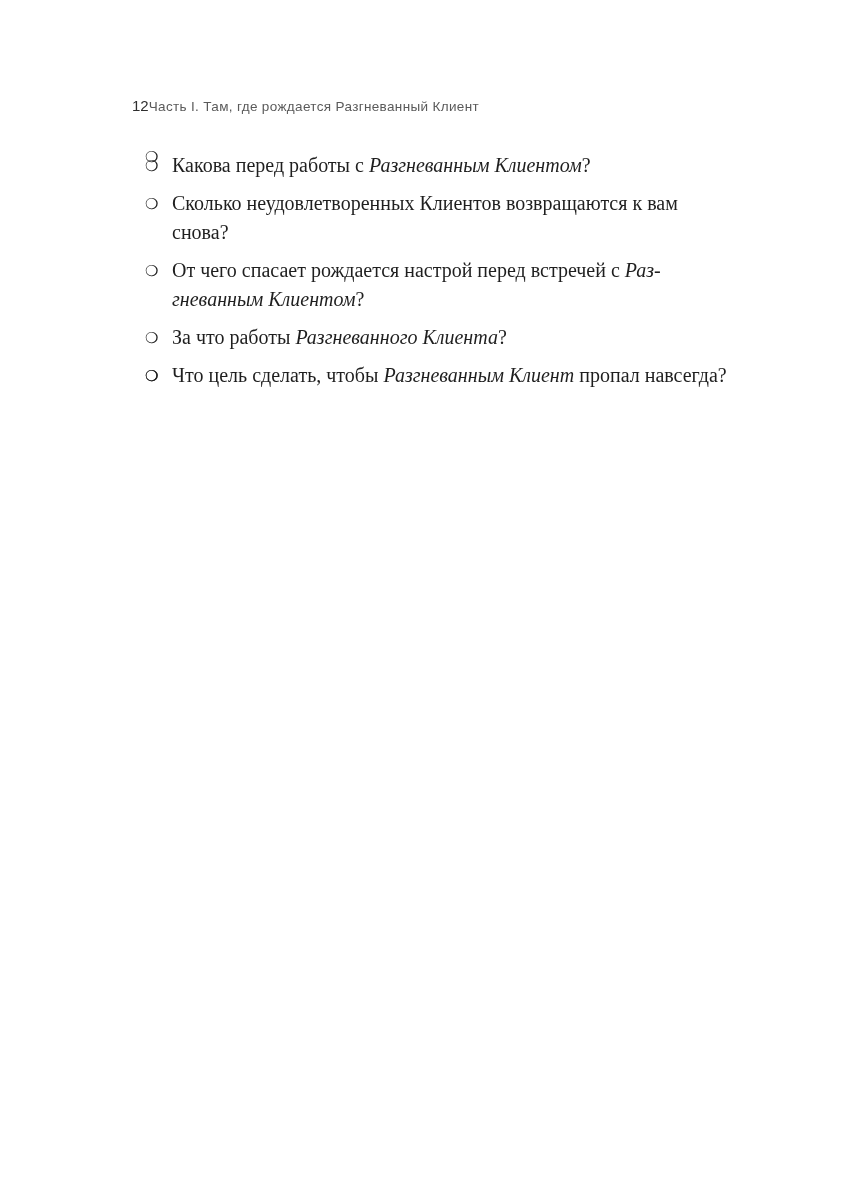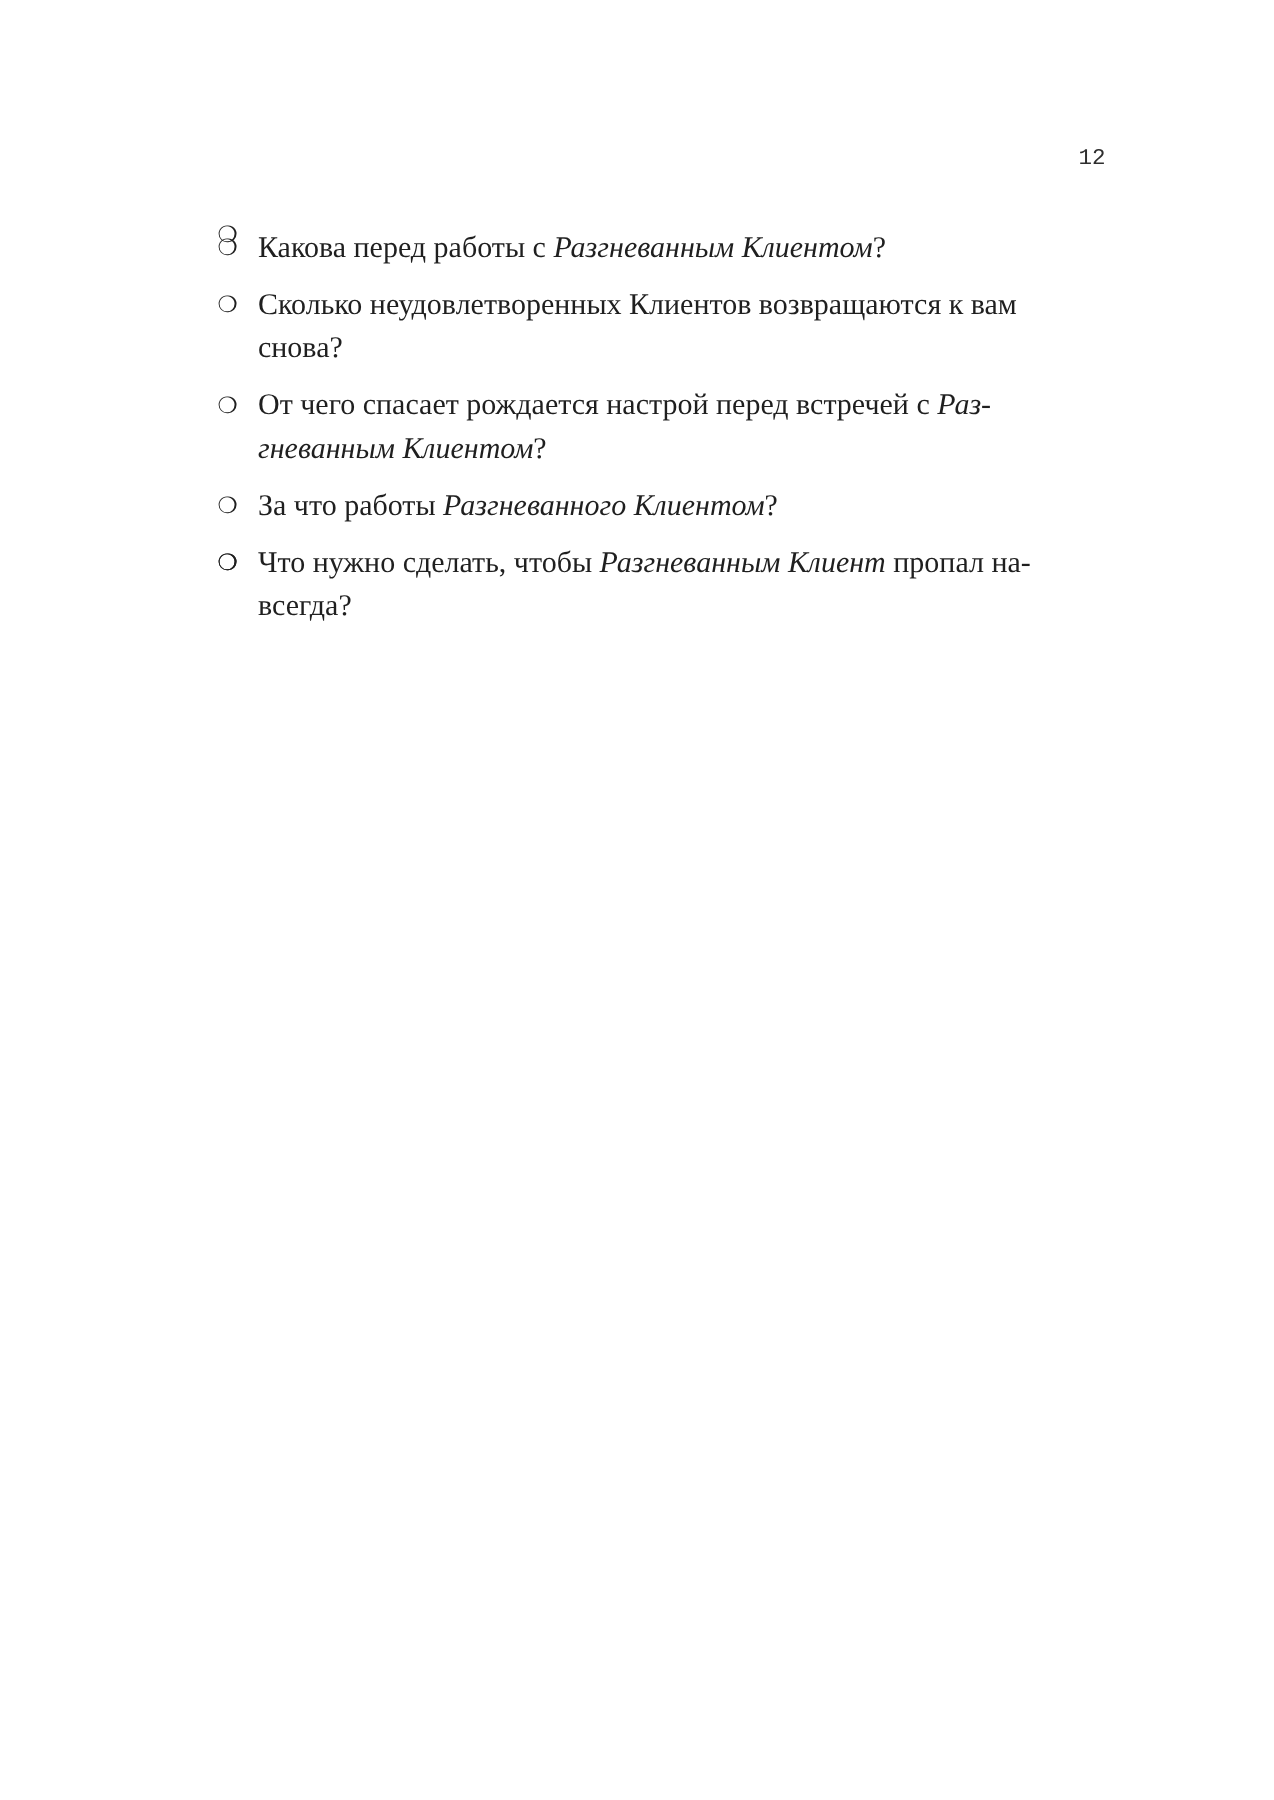--- a/index.html
+++ b/index.html
@@ -15,23 +15,23 @@
     font-family: "Liberation Serif", serif;
     color: #1f1f1f;
     overflow: hidden;
   }
   .page-header {
     position: absolute;
     top: 97px;
     left: 132px;
     right: 112px;
     display: flex;
-    justify-content: flex-end;
+    justify-content: flex-start;
     align-items: baseline;
-    font-family: Liberation Mono, monospace;
+    font-family: Liberation Sans, sans-serif;
   }
   .page-number {
     font-size: 15px;
     color: #2e2e2e;
   }
   .running-title {
     font-size: 13.5px;
     color: #5a5a5a;
     letter-spacing: 0.35px;
   }
@@ -63,24 +63,25 @@
   .italic {
     font-style: italic;
   }
 </style>
 </head>
 <body>
 
 <div class="page">
   <header class="page-header">
     <span class="page-number">12</span>
+    <span class="running-title">Часть I. Там, где рождается Разгневанный Клиент</span>
   </header>
 
   <ul class="question-list">
       <li><span class="bullet">❍</span></li>
       <li><span class="bullet">❍</span><span class="item-text"><span>Какова перед работы с </span><span class="italic">Разгневанным Клиентом</span><span>?</span></span></li>
       <li><span class="bullet">❍</span><span class="item-text"><span>Сколько неудовлетворенных Клиентов возвращаются к вам снова?</span></span></li>
       <li><span class="bullet">❍</span><span class="item-text"><span>От чего спасает рождается настрой перед встречей с </span><span class="italic">Раз­гневанным Клиентом</span><span>?</span></span></li>
-      <li><span class="bullet">❍</span><span class="item-text"><span>За что работы </span><span class="italic">Разгневанного Клиентом</span><span>?</span></span></li>
+      <li><span class="bullet">❍</span><span class="item-text"><span>За что работы </span><span class="italic">Разгневанного Клиента</span><span>?</span></span></li>
       <li><span class="bullet">❍</span></li>
-      <li><span class="bullet">❍</span><span class="item-text"><span>Что нужно сделать, чтобы </span><span class="italic">Разгневанным Клиент</span><span> пропал на­всегда?</span></span></li>
+      <li><span class="bullet">❍</span><span class="item-text"><span>Что цель сделать, чтобы </span><span class="italic">Разгневанным Клиент</span><span> пропал на­всегда?</span></span></li>
     </ul>
 </div>
 
 </body></html>

